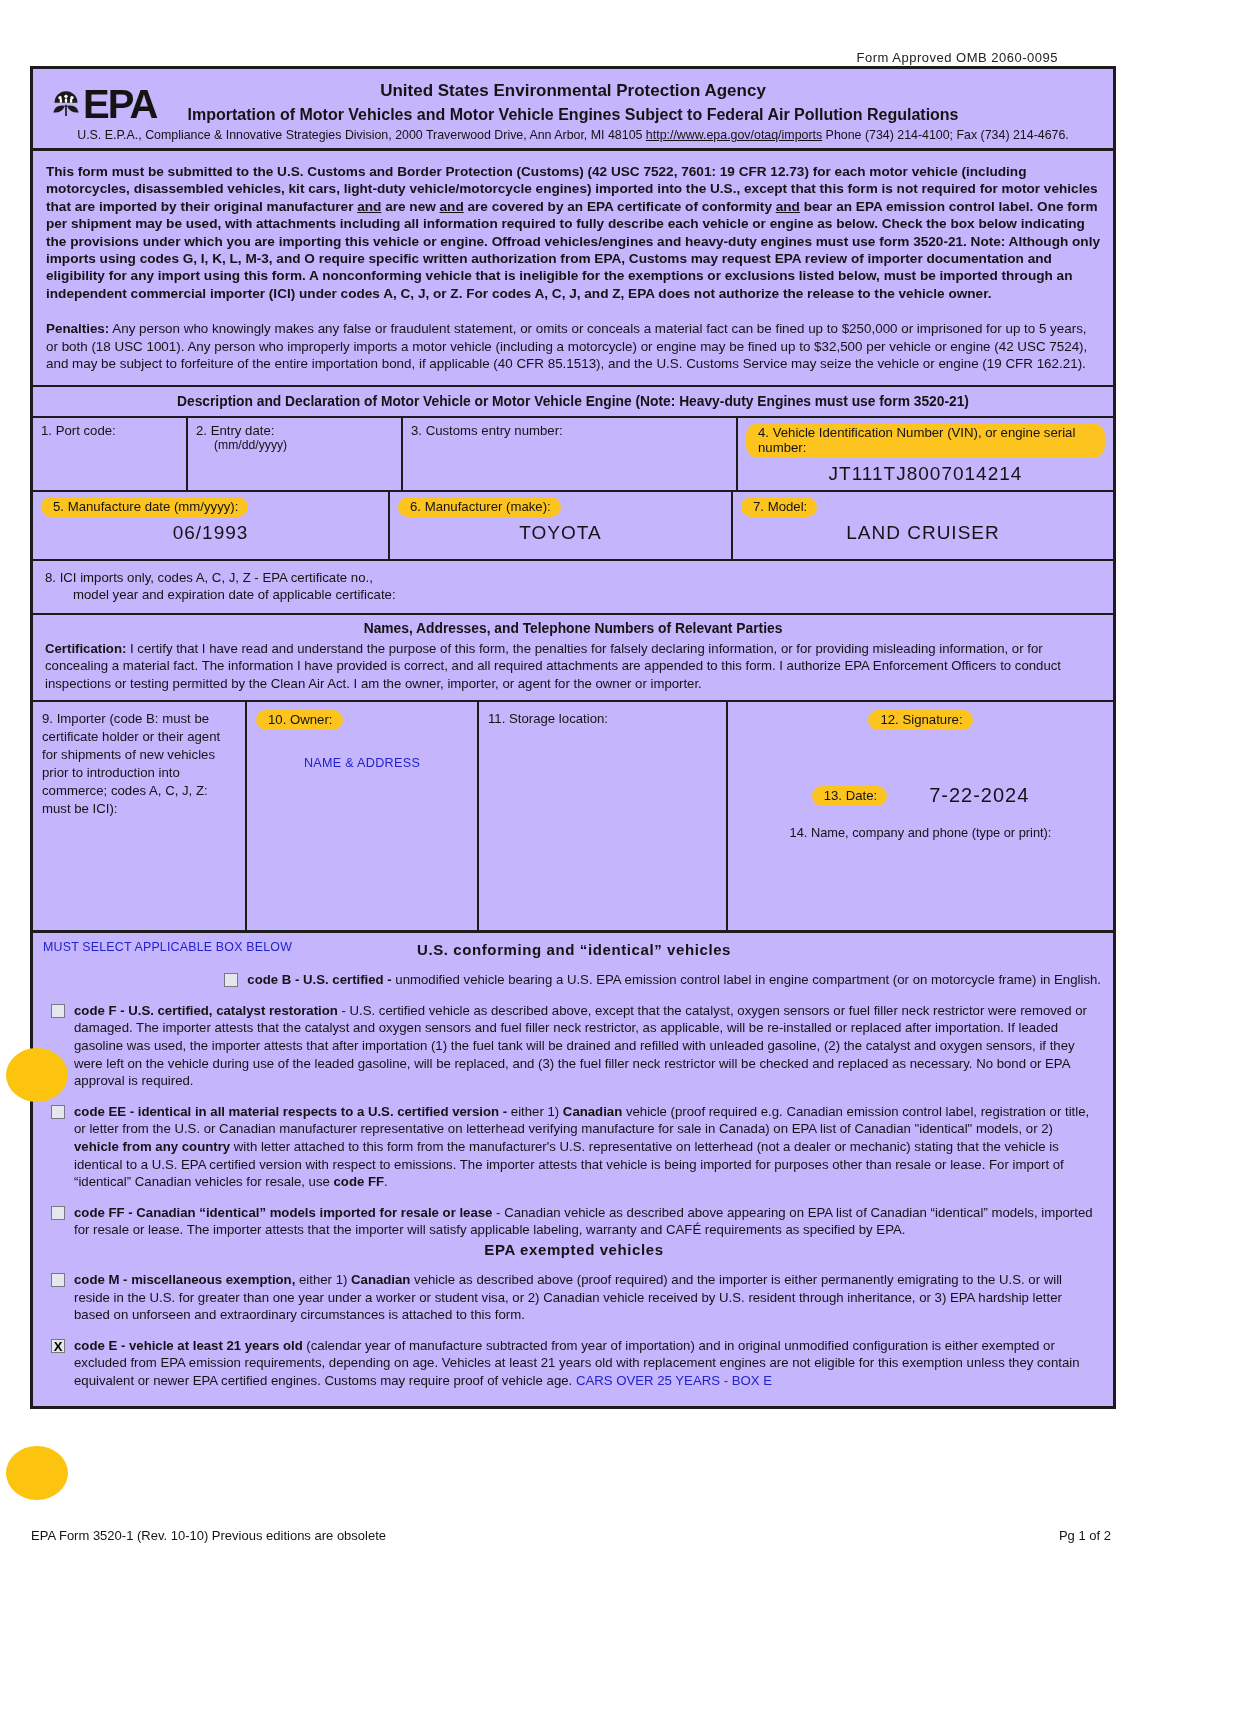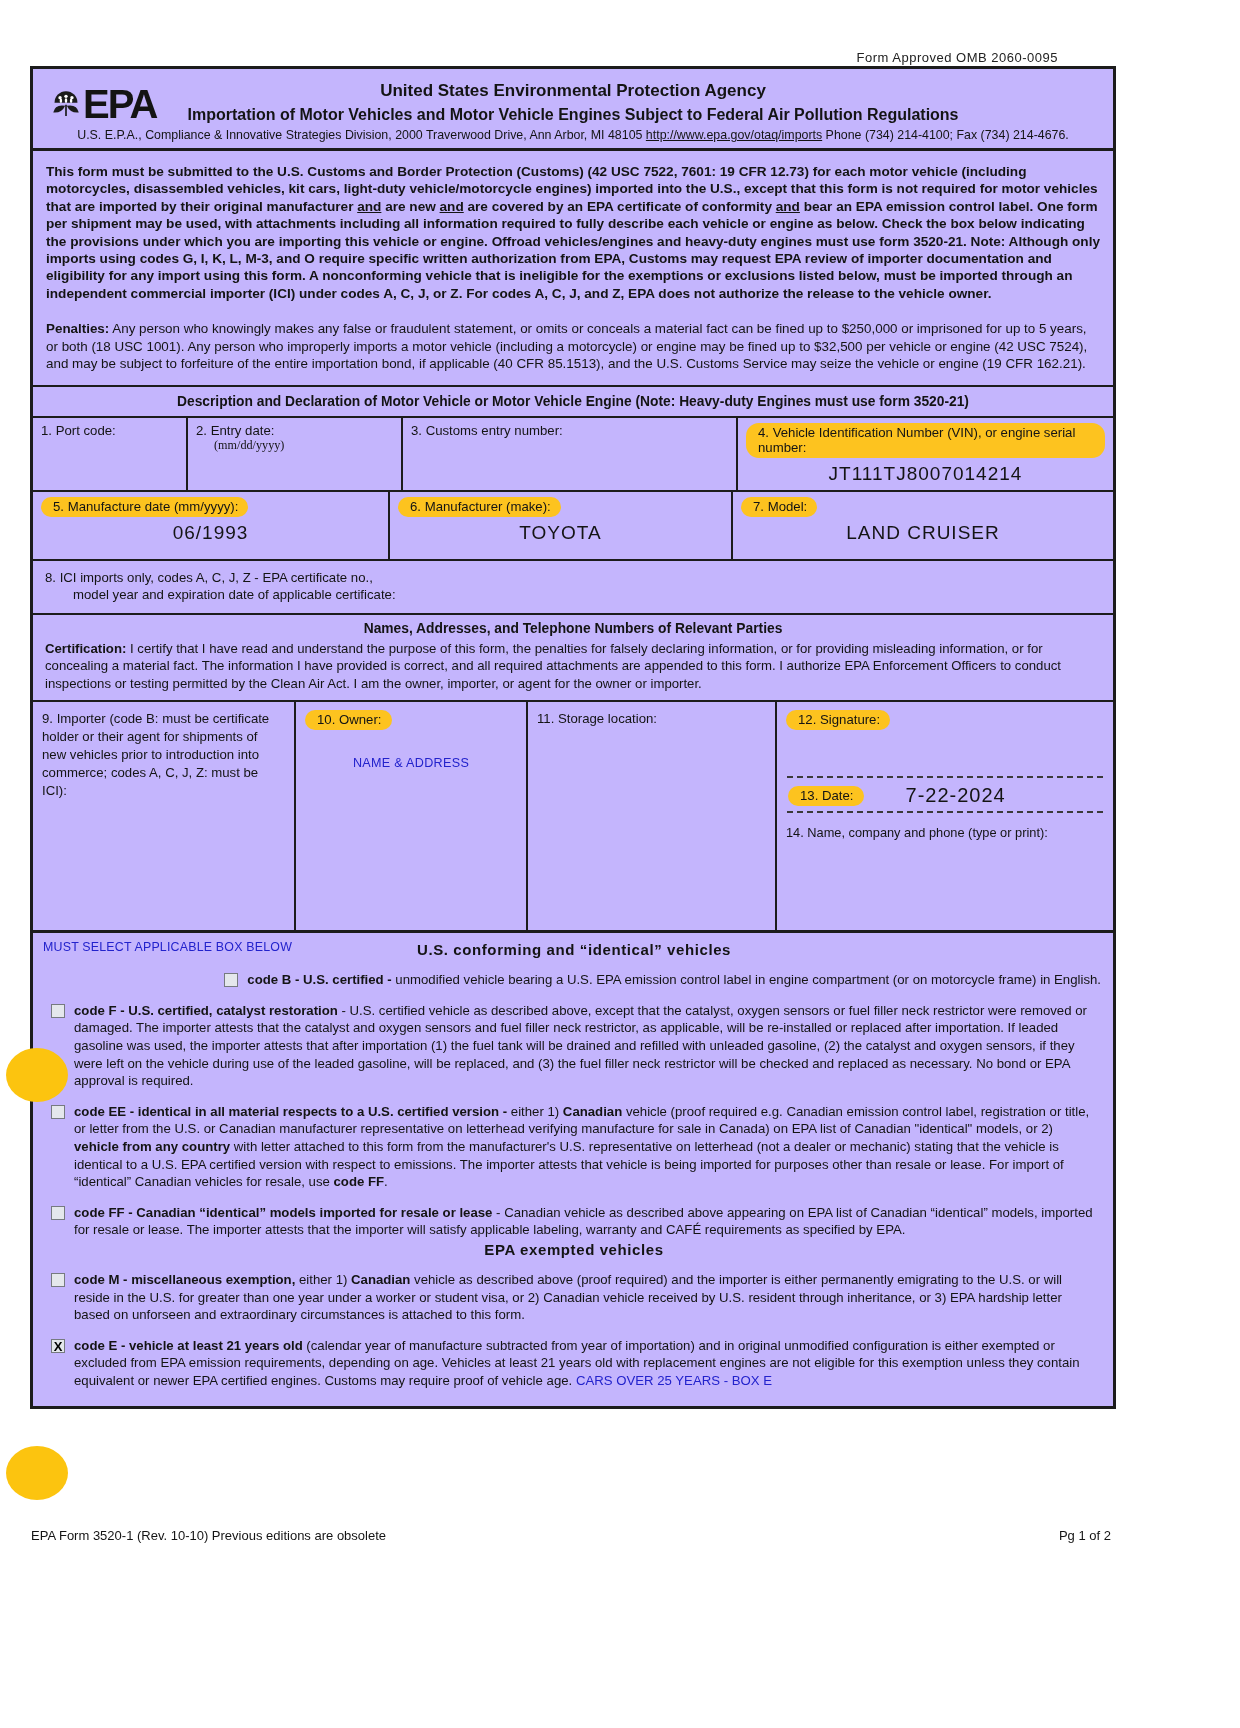--- a/index.html
+++ b/index.html
@@ -29,33 +29,33 @@
             text-align:center; font-weight:700; font-size:13.8px; padding:7px 4px; }
   
   .row { display:flex; border-bottom:2px solid #1c1c1c; }
   .cell { padding:5px 8px; box-sizing:border-box; border-right:2px solid #1c1c1c; }
   .cell:last-child { border-right:none; }
   .r1 { min-height:67px; }
   .r1 .c1 { width:155px; } .r1 .c2 { width:215px; } .r1 .c3 { width:335px; } .r1 .c4 { flex:1; }
   .r2 { min-height:67px; }
   .r2 .c5 { width:357px; } .r2 .c6 { width:343px; } .r2 .c7 { flex:1; }
   .lbl { font-size:13.2px; }
-  .sub { font-size:12.2px; margin-left:18px;font-family:Liberation Serif, serif; }
+  .sub { font-size:12.2px; margin-left:18px; }
   .hl  { background:var(--hl,#fdc31f); border-radius:13px; padding:2px 10px 3px 12px; display:inline-block; }
   .bigval { text-align:center; font-size:19px; letter-spacing:1px; margin-top:5px; }
   .val { min-height:14px; }
   .f8 { border-bottom:2px solid #1c1c1c; padding:8px 12px 10px 12px; font-size:13.2px; line-height:17px; }
   .ind { margin-left:28px; }
   .names-h { text-align:center; font-weight:700; font-size:13.8px; padding:6px 4px 2px 4px; }
   .cert { padding:2px 12px 8px 12px; font-size:13.2px; line-height:17.4px; border-bottom:2px solid #1c1c1c; }
   
   .parties { display:flex; min-height:228px; border-bottom:3px solid #1c1c1c; }
   .pcell { box-sizing:border-box; border-right:2px solid #1c1c1c; padding:8px 9px; }
-  .pcell:last-child { border-right:none; }
-  .p1 { width:263px; } .p2 { width:232px; } .p3 { width:249px; } .p4 { flex:1; display:flex; flex-direction:column; }
+  .pcell:last-child { border-right:none;align-items:center; }
+  .p1 { width:214px; } .p2 { width:232px; } .p3 { width:249px; } .p4 { flex:1; display:flex; flex-direction:column; }
   .p1 .lbl, .p3 .lbl { line-height:18px; }
   .blue { color:var(--blue,#2222cc); }
   .own { text-align:center; margin-top:26px; font-size:12.6px; font-weight:500; letter-spacing:.3px; }
   .sigspace { height:46px; }
   .dash { border-top:2.5px dashed #3a3a3a; margin:0 1px; }
   .daterow { padding:6px 2px 4px 2px; display:flex; align-items:center; }
   .dateval { font-size:20px; letter-spacing:1px; margin-left:42px; }
   .namep { padding-top:12px; font-size:12.8px; }
   
   .codes { position:relative; padding:6px 12px 16px 14px; }

